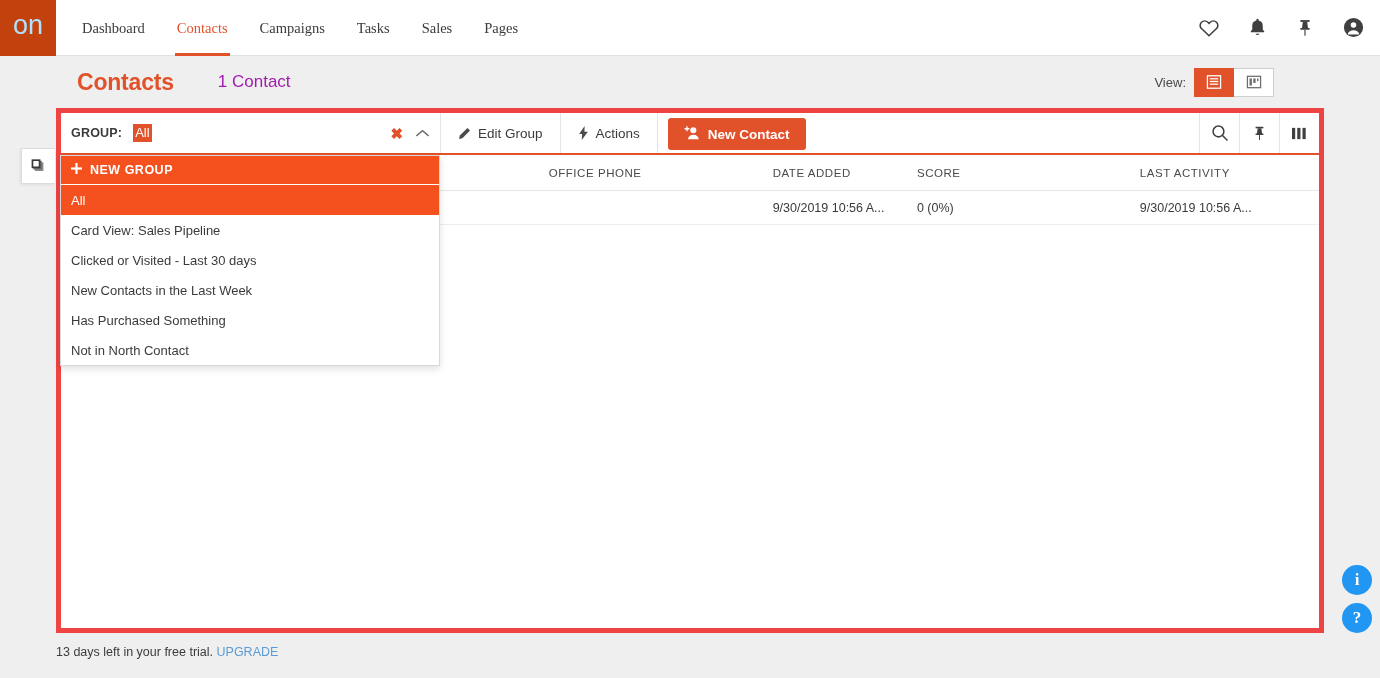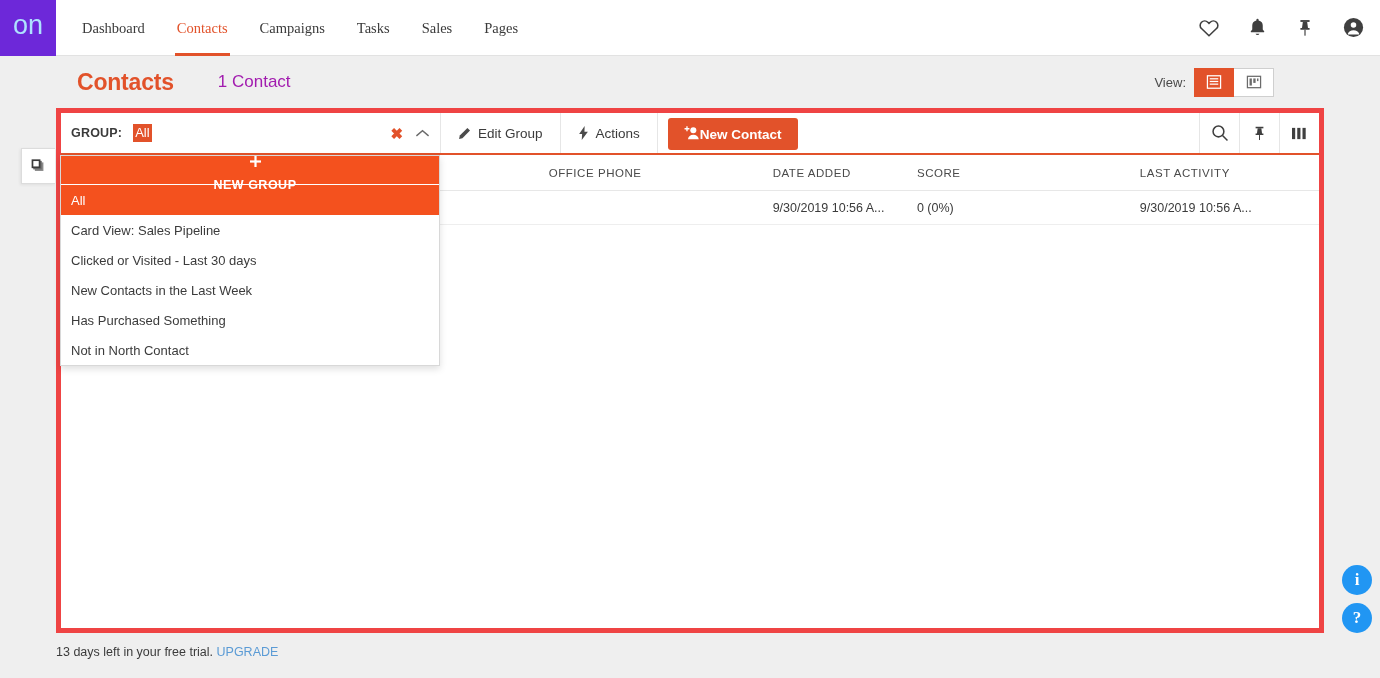--- a/index.html
+++ b/index.html
@@ -12,21 +12,21 @@
 
   
   .topnav {
     position: absolute; top: 0; left: 0; width: 1380px; height: 56px;
     background: #ffffff;
     display: flex; align-items: stretch;
     border-bottom: 1px solid #e2e2e2;
     z-index: 40;
   }
   .logo {
-    width: 56px; height: 56px; background: #6d28d9;
+    width: 56px; height: 56px; background: #c2410c;
     display: flex; align-items: center; justify-content: center;
     flex: 0 0 56px;
   }
   .logo-text {
     color: #aee2ff; font-size: 27px; letter-spacing: 0px;
     font-weight: 300; line-height: 1; padding-bottom: 5px;
   }
   .navitems { display: flex; align-items: stretch; margin-left: 10px; font-family: Liberation Serif, serif; }
   .navitem {
     display: flex; align-items: center; padding: 0 16px;
@@ -90,21 +90,21 @@
   }
   .group-caret { color: #6b6b6b; cursor: pointer; display: flex; align-items: center; }
 
   .tool-btn {
     display: flex; align-items: center; gap: 7px; padding: 0 17px;
     font-size: 13.5px; color: #3b3b3b; cursor: pointer;
     border-right: 1px solid #e6e6e6;
   }
   .tool-btn .ic { color: #4b4b4b; display: flex; }
   .new-contact {
-    display: flex; align-items: center; gap: 0;
+    display: flex; align-items: center; gap: 8px;
     background: #e2522a; color: #ffffff; font-size: 13.5px; font-weight: bold;
     padding: 0 16px; margin: 5px 0 5px 10px; border-radius: 3px; cursor: pointer;
     height: 32px;
   }
   .tool-right { margin-left: auto; display: flex; align-items: stretch; }
   .tool-icon {
     width: 40px; display: flex; align-items: center; justify-content: center;
     cursor: pointer; color: #3f3f3f; border-left: 1px solid #e6e6e6;
   }
 
@@ -132,21 +132,20 @@
     position: absolute; top: 42px; left: -1px; width: 380px;
     background: #ffffff; border: 1px solid #d8d8d8;
     box-shadow: 0 3px 7px rgba(0,0,0,0.13);
     z-index: 30;
   }
   .dd-new {
     background: #f4511e; color: #ffffff; font-size: 12.5px; font-weight: bold;
     letter-spacing: 0.5px; height: 29px; display: flex; align-items: center;
     padding-left: 10px; gap: 8px; cursor: pointer;
     border-bottom: 1px solid #ffffff;
-    flex-direction: column;
   }
   .dd-item {
     height: 30px; display: flex; align-items: center; padding-left: 10px;
     font-size: 13px; color: #3b3b3b; cursor: pointer;
   }
   .dd-item.selected { background: #f4511e; color: #ffffff; }
 
   
   .panel-toggle {
     position: absolute; left: 21px; top: 148px; width: 34px; height: 36px;

